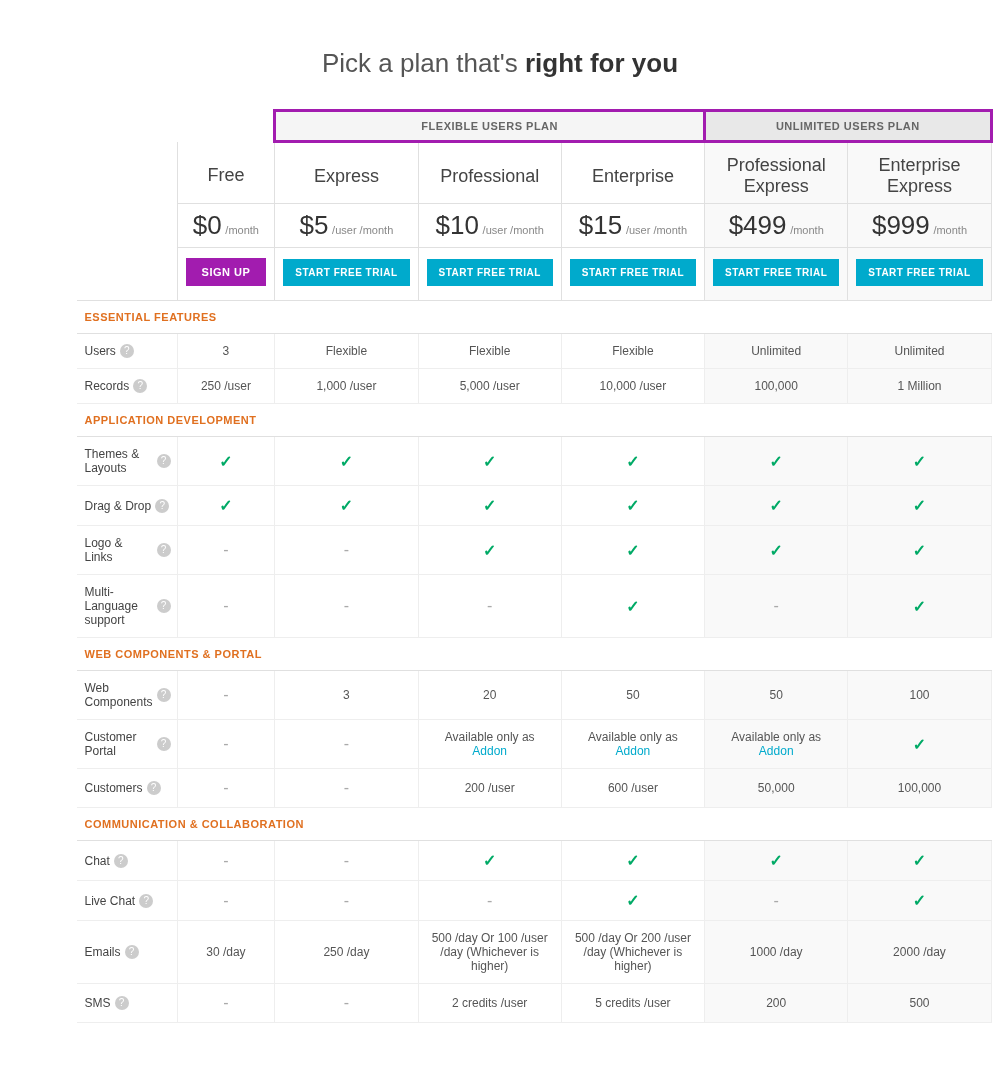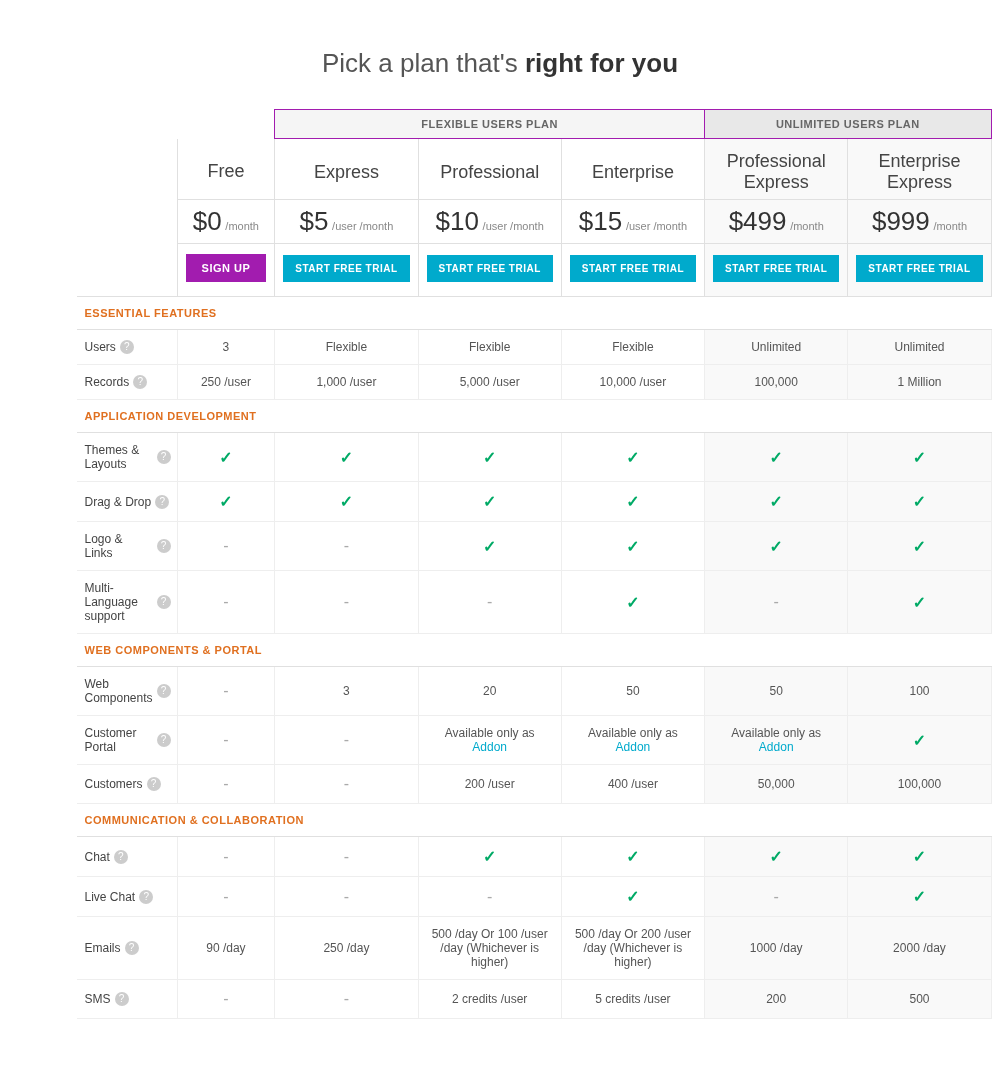--- a/index.html
+++ b/index.html
@@ -20,21 +20,21 @@
     
     
     .plan-group-header { background: #f5f5f5; }
     .plan-group-header th {
       text-align: center;
       font-size: 11px;
       font-weight: 600;
       color: #666;
       letter-spacing: 0.5px;
       padding: 8px 4px;
-      border: 1px solid #a21caf;
+      border: 3px solid #a21caf;
       text-transform: uppercase;
     }
     .plan-group-header .empty-cell { background: #fff; border: none; }
     .plan-group-header .flexible { background: #f5f5f5; }
     .plan-group-header .unlimited { background: #e8e8e8; }
     
     .plan-name-row th {
       text-align: center;
       font-size: 18px;
       font-weight: 400;
@@ -373,21 +373,21 @@
         <tr class="feature-row">
           <td class="label-col">
             <div class="feature-label-cell">
               <span>Customers</span>
               <span class="help-icon">?</span>
             </div>
           </td>
           <td class="free-col"><span class="dash">-</span></td>
           <td class="standard-col"><span class="dash">-</span></td>
           <td class="professional-col">200 /user</td>
-          <td class="enterprise-col">400 /user</td>
+          <td class="enterprise-col">600 /user</td>
           <td class="pro-express-col unlimited-col">50,000</td>
           <td class="ent-express-col unlimited-col">100,000</td>
         </tr>
         <tr class="section-header">
           <td colspan="7">COMMUNICATION &amp; COLLABORATION</td>
         </tr>
         <tr class="feature-row">
           <td class="label-col">
             <div class="feature-label-cell">
               <span>Chat</span>
@@ -415,21 +415,21 @@
           <td class="pro-express-col unlimited-col"><span class="dash">-</span></td>
           <td class="ent-express-col unlimited-col"><span class="check-mark">✓</span></td>
         </tr>
         <tr class="feature-row">
           <td class="label-col">
             <div class="feature-label-cell">
               <span>Emails</span>
               <span class="help-icon">?</span>
             </div>
           </td>
-          <td class="free-col">90 /day</td>
+          <td class="free-col">30 /day</td>
           <td class="standard-col">250 /day</td>
           <td class="professional-col">500 /day Or 100 /user /day (Whichever is higher)</td>
           <td class="enterprise-col">500 /day Or 200 /user /day (Whichever is higher)</td>
           <td class="pro-express-col unlimited-col">1000 /day</td>
           <td class="ent-express-col unlimited-col">2000 /day</td>
         </tr>
         <tr class="feature-row">
           <td class="label-col">
             <div class="feature-label-cell">
               <span>SMS</span>

